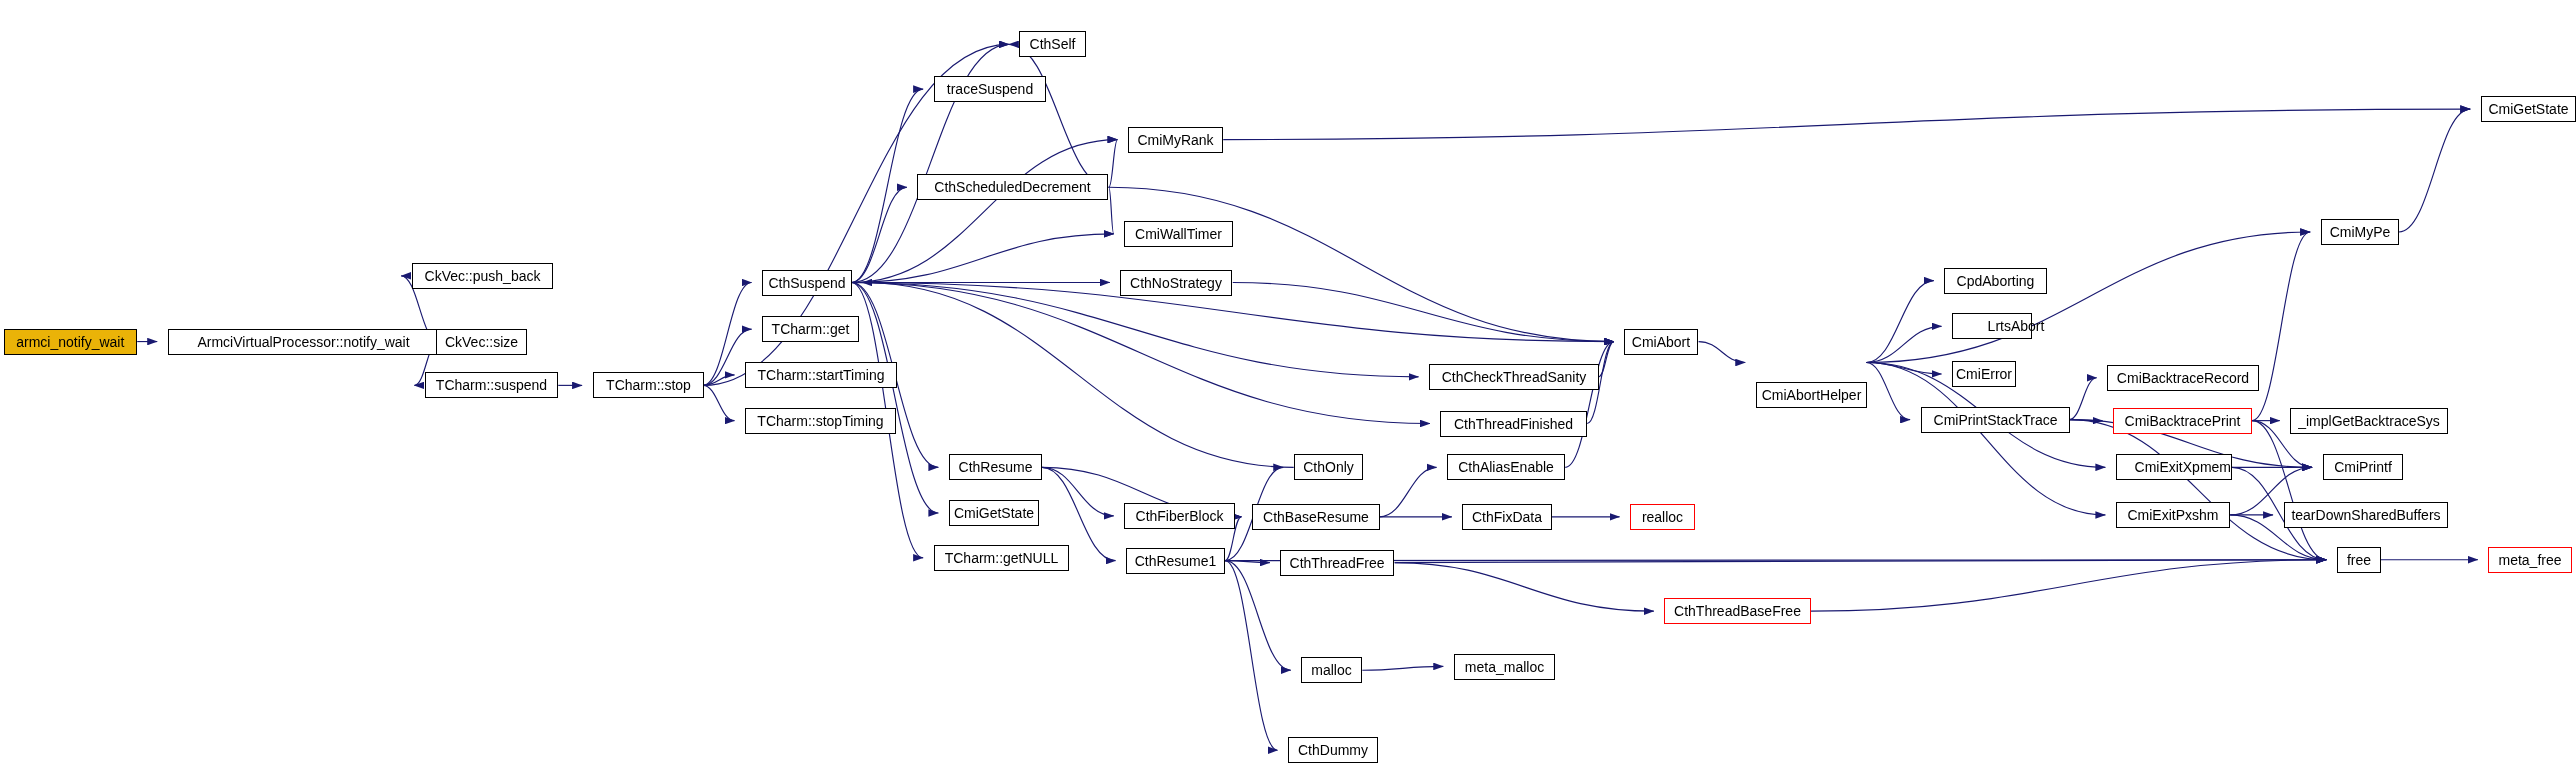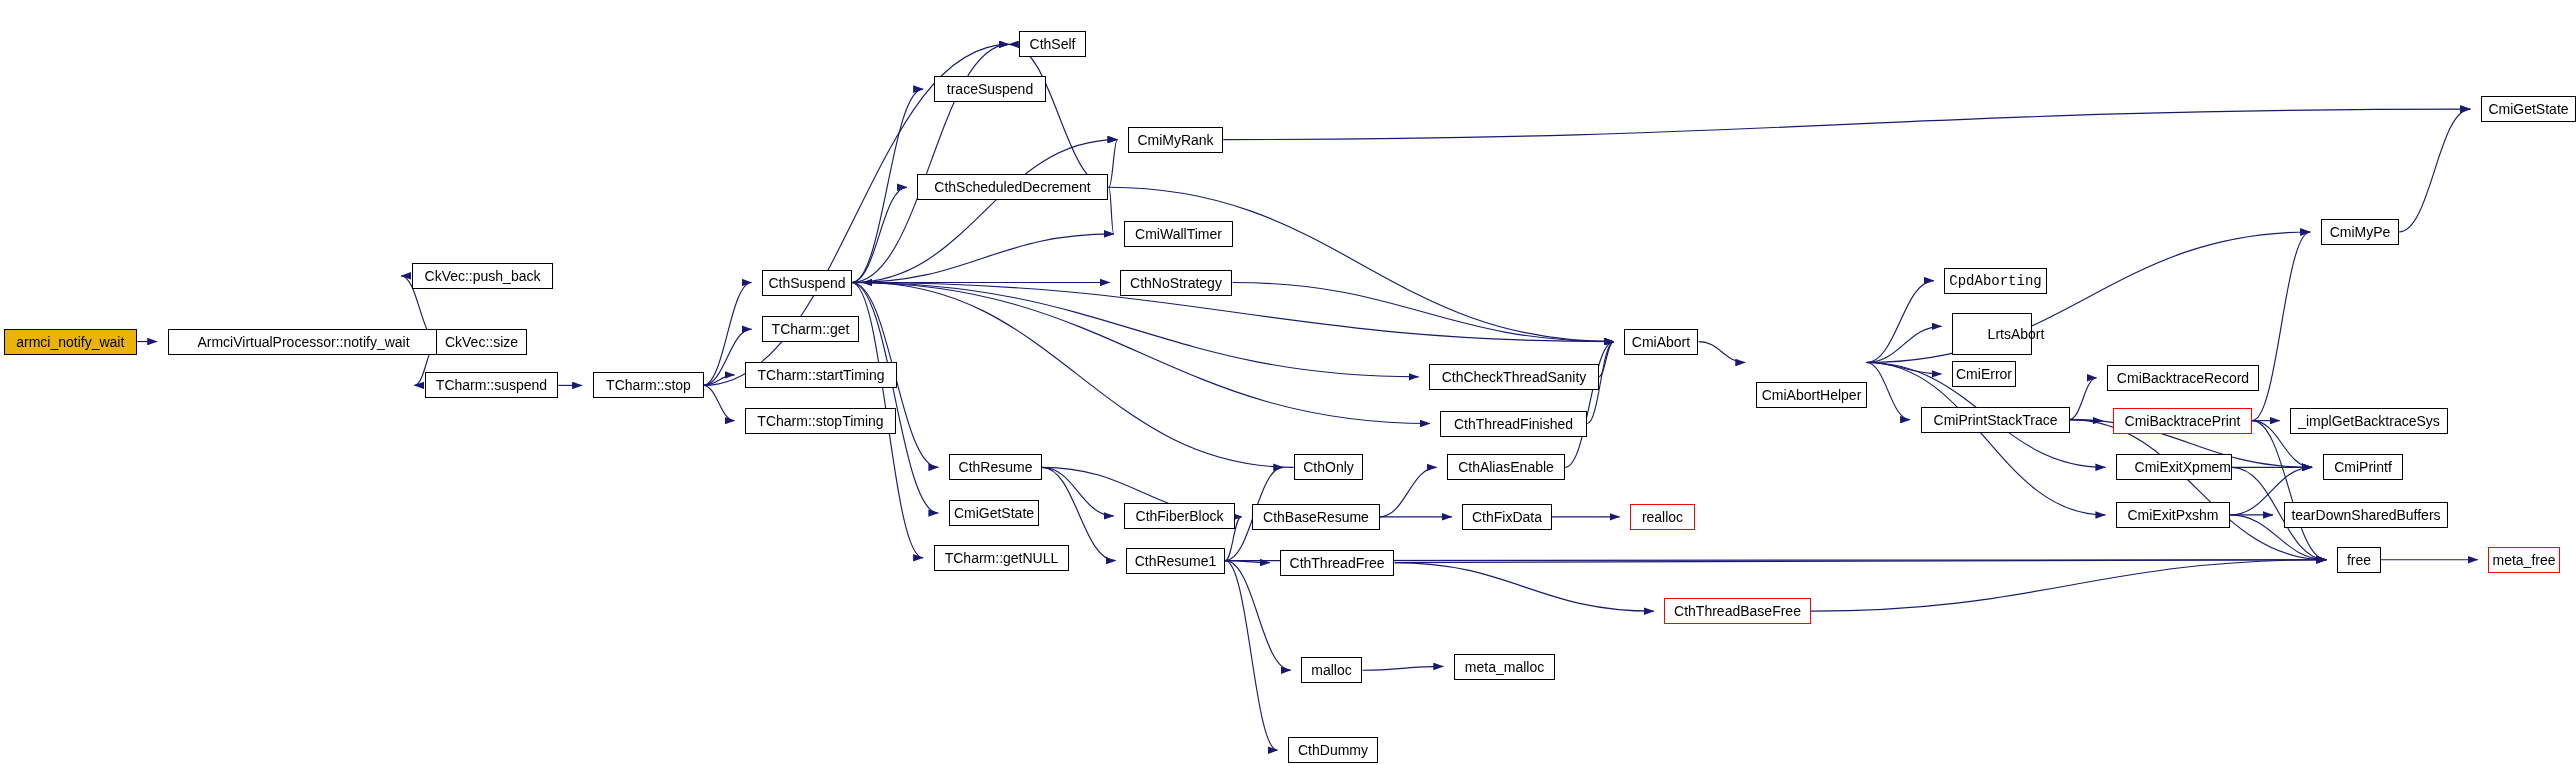--- a/index.html
+++ b/index.html
@@ -213,24 +213,24 @@
       </div>
       <div class="node" style="left: 1454px; top: 654px; width: 101px; height: 26px;">
         <span>meta_malloc</span>
       </div>
       <div class="node" style="left: 1288px; top: 737px; width: 90px; height: 26px;">
         <span>CthDummy</span>
       </div>
       <div class="node red" style="left: 1664px; top: 598px; width: 147px; height: 26px;">
         <span>CthThreadBaseFree</span>
       </div>
-      <div class="node" style="left: 1944px; top: 268px; width: 103px; height: 26px; font-family: Liberation Mono, monospace;">
+      <div class="node" style="left: 1944px; top: 268px; width: 103px; height: 26px;">
         <span>CpdAborting</span>
       </div>
-      <div class="node" style="left: 1952px; top: 313px; width: 80px; height: 42px; padding-left: 48px;">
+      <div class="node" style="left: 1952px; top: 313px; width: 80px; height: 26px; padding-left: 48px;">
         <span>LrtsAbort</span>
       </div>
       <div class="node" style="left: 1952px; top: 361px; width: 64px; height: 26px;">
         <span>CmiError</span>
       </div>
       <div class="node" style="left: 1921px; top: 407px; width: 149px; height: 26px;">
         <span>CmiPrintStackTrace</span>
       </div>
       <div class="node" style="left: 2107px; top: 365px; width: 152px; height: 26px;">
         <span>CmiBacktraceRecord</span>
@@ -255,18 +255,18 @@
       </div>
       <div class="node" style="left: 2321px; top: 219px; width: 78px; height: 26px;">
         <span>CmiMyPe</span>
       </div>
       <div class="node" style="left: 2481px; top: 96px; width: 95px; height: 26px;">
         <span>CmiGetState</span>
       </div>
       <div class="node" style="left: 2337px; top: 547px; width: 44px; height: 26px;">
         <span>free</span>
       </div>
-      <div class="node red" style="left: 2488px; top: 547px; width: 72px; height: 26px;">
+      <div class="node red" style="left: 2488px; top: 547px; width: 84px; height: 26px;">
         <span>meta_free</span>
       </div>
     </div>
 </div>
 
 
 </body></html>

